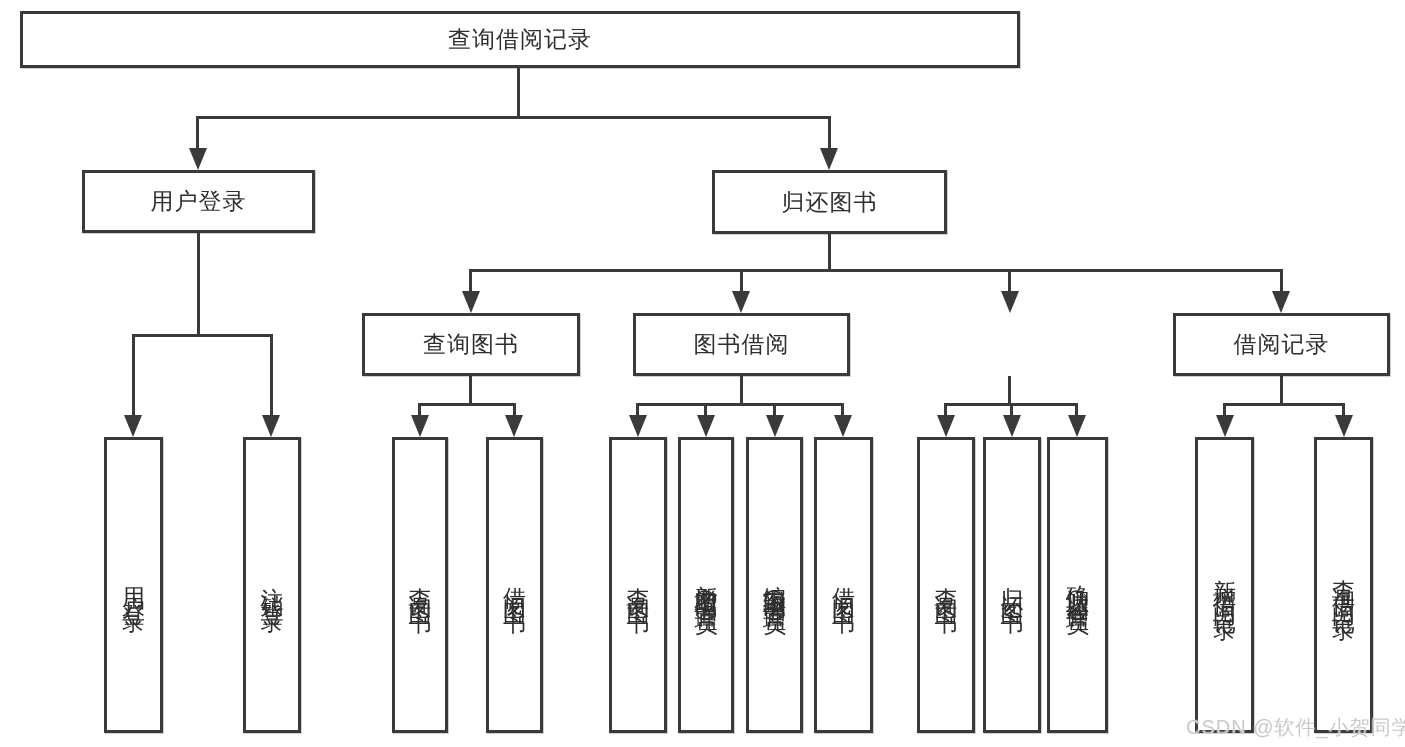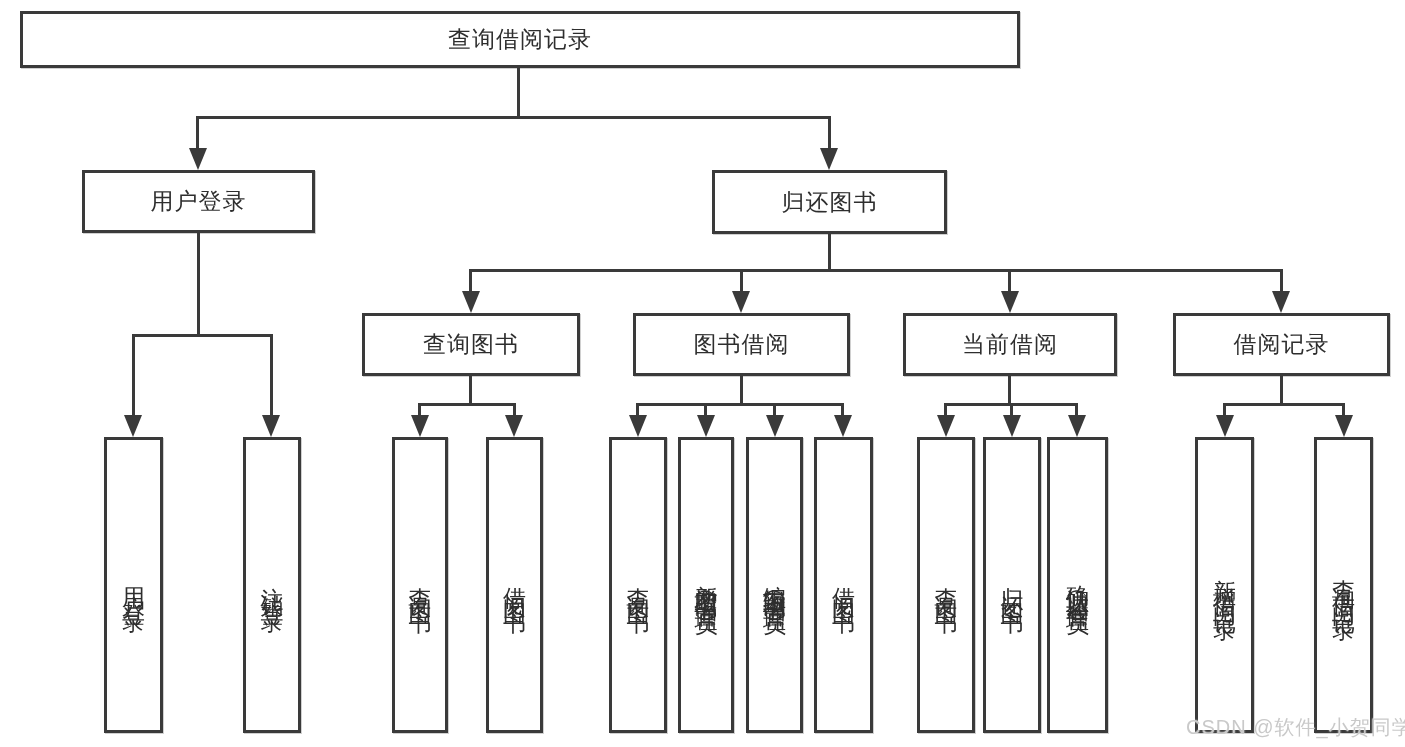--- a/index.html
+++ b/index.html
@@ -95,23 +95,20 @@
   <div class="arrow" style="left:732px; top:291px;"></div>
   <div class="arrow" style="left:1001px; top:291px;"></div>
   <div class="arrow" style="left:1272px; top:291px;"></div>
 
   <div class="box" style="left:362px; top:313px; width:218px; height:63px;">
     <span>查询图书</span>
   </div>
   <div class="box" style="left:633px; top:313px; width:217px; height:63px;">
     <span>图书借阅</span>
   </div>
-  <div class="box" style="left:903px; top:313px; width:214px; height:63px;">
-    <span>当前借阅</span>
-  </div>
   <div class="box" style="left:1173px; top:313px; width:217px; height:63px;">
     <span>借阅记录</span>
   </div>
 
   <div class="vline" style="left:469px; top:376px; height:30px;"></div>
   <div class="hline" style="left:418px; top:403px; width:98px;"></div>
   <div class="vline" style="left:418px; top:403px; height:14px;"></div>
   <div class="vline" style="left:513px; top:403px; height:14px;"></div>
   <div class="arrow" style="left:411px; top:415px;"></div>
   <div class="arrow" style="left:505px; top:415px;"></div>

